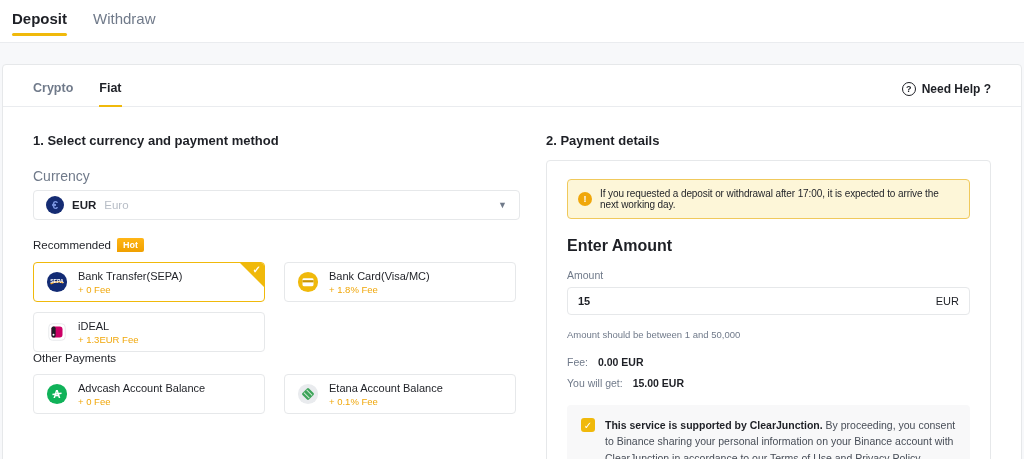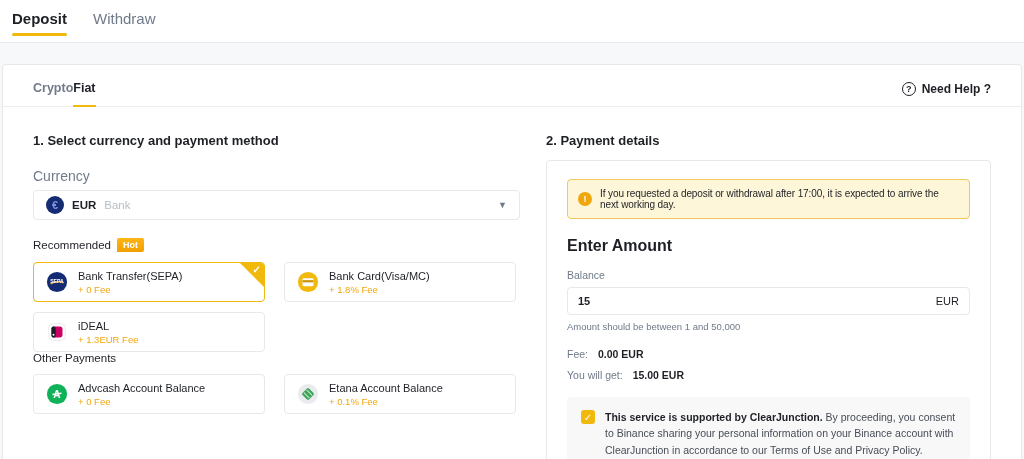--- a/index.html
+++ b/index.html
@@ -48,21 +48,21 @@
   }
   
   .card{
     margin:21px 2px 0 2px;
     background:#fff;
     border:1px solid var(--border);
     border-radius:4px;
     height:440px;
   }
   .subtabs{
-    display:flex;align-items:flex-end;
+    display:flex;align-items:flex-end;gap:26px;
     padding:16px 30px 0 30px;
     border-bottom:1px solid #EAECEF;
   }
   .subtab{
     position:relative;padding-bottom:11px;
     font-size:12.5px;font-weight:700;color:var(--text-gray);cursor:pointer;
   }
   .subtab.active{color:#1E2026;}
   .subtab.active::after{
     content:"";position:absolute;left:0;right:0;bottom:-1px;height:2px;
@@ -145,21 +145,21 @@
   .amount-label{margin-top:14px;font-size:10.5px;color:var(--text-gray);}
   .amount-box{
     margin-top:6px;height:28px;border:1px solid var(--border);border-radius:4px;
     display:flex;align-items:center;padding:0 10px;background:#fff;
   }
   .amount-box input{
     flex:1;border:none;outline:none;font-family:inherit;
     font-size:11px;font-weight:600;color:#1E2026;background:transparent;
   }
   .amount-suffix{font-size:11px;color:#1E2026;}
-  .amount-hint{margin-top:6px;font-size:9.5px;color:var(--text-gray);}
+  .amount-hint{margin-top:14px;font-size:9.5px;color:var(--text-gray);}
   .fee-row{margin-top:16px;display:flex;gap:10px;font-size:10.5px;align-items:baseline;}
   .fee-row + .fee-row{margin-top:9px;}
   .fee-row .lbl{color:var(--text-gray);}
   .fee-row .val{color:#1E2026;font-weight:700;}
   .disclaimer{
     margin-top:16px;background:var(--disclaimer-bg);border-radius:4px;
     padding:12px 14px;display:flex;gap:10px;align-items:flex-start;
   }
   .checkbox{
     width:14px;height:14px;flex:none;margin-top:1px;border-radius:3px;
@@ -201,21 +201,21 @@
 
     <div class="content">
 
       <section class="col-left">
         <h3 class="sec-title">1. Select currency and payment method</h3>
 
         <div class="field-label">Currency</div>
         <div class="select">
           <span class="eur-icon">€</span>
           <span class="code">EUR</span>
-          <span class="cname">Bank</span>
+          <span class="cname">Euro</span>
           <span class="caret">▼</span>
         </div>
 
         <div class="rec-row">
           <span>Recommended</span>
           <span class="hot-badge">Hot</span>
         </div>
 
         <div class="methods-grid">
 
@@ -295,21 +295,21 @@
 
         <div class="panel">
 
           <div class="notice">
             <span class="notice-icon">!</span>
             <span class="notice-text">If you requested a deposit or withdrawal after 17:00, it is expected to arrive the next working day.</span>
           </div>
 
           <div class="enter-amount">Enter Amount</div>
 
-          <div class="amount-label">Balance</div>
+          <div class="amount-label">Amount</div>
           <div class="amount-box">
             <input type="text" value="15" style="">
             <span class="amount-suffix">EUR</span>
           </div>
           <div class="amount-hint">Amount should be between 1 and 50,000</div>
 
           <div class="fee-row">
             <span class="lbl">Fee:</span>
             <span class="val">0.00 EUR</span>
           </div>

